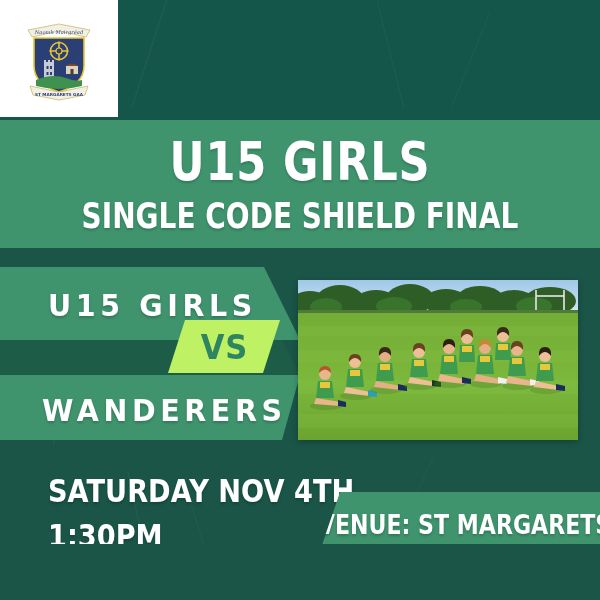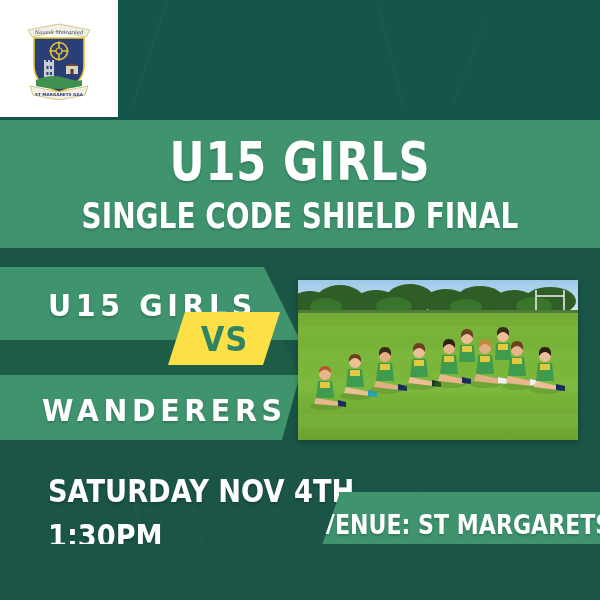--- a/index.html
+++ b/index.html
@@ -102,23 +102,23 @@
     white-space:nowrap;
     transform:scaleX(.92);
     transform-origin:left center;
     text-shadow:0 2px 3px rgba(0,0,0,.2);
   }
   .team-home { left:48px; top:287px; }
   .team-away { left:42px; top:392px; }
 
   .vs-box {
     position:absolute;
-    left:168px; top:312px;
+    left:168px; top:320px;
     width:112px; height:53px;
-    background:#fde047;
+    background:#bef264;
     clip-path:polygon(17px 0, 112px 0, 95px 53px, 0 53px);
     display:flex; align-items:center; justify-content:center;
     z-index:6;
   }
   .vs-text {
     font-family:"DejaVu Sans", sans-serif;
     font-weight:bold;
     font-size:34px;
     color:#2f8462;
     letter-spacing:1px;

